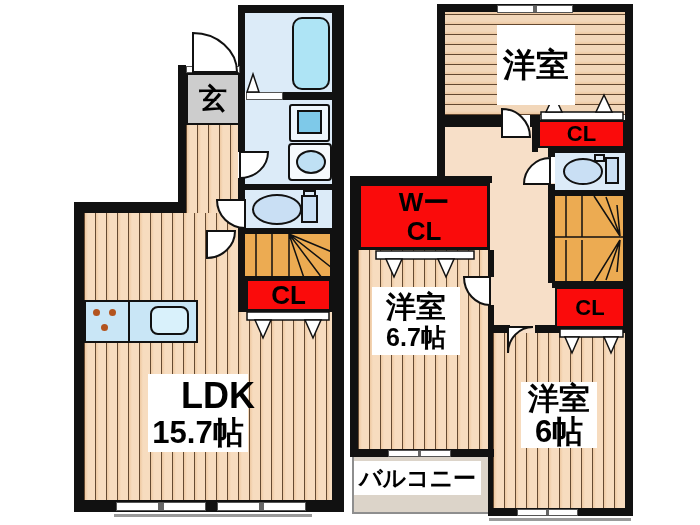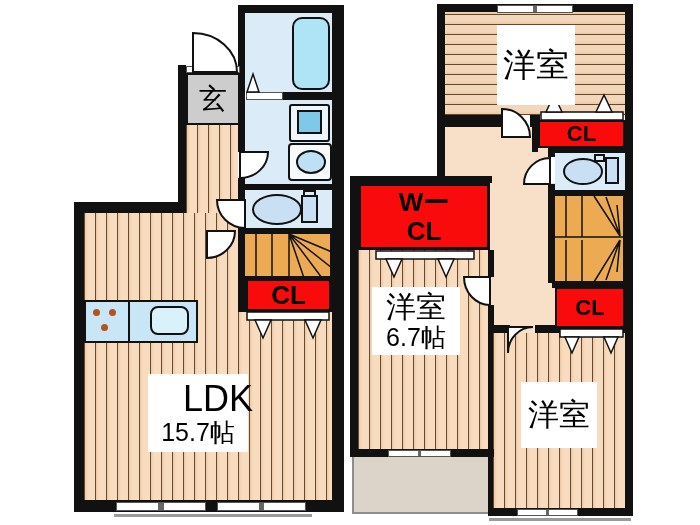--- a/index.html
+++ b/index.html
@@ -20,21 +20,21 @@
        font-weight:600;color:#000;}
   .genkan{background:#cdcdcd;border:2px solid #111;display:flex;align-items:center;justify-content:center;}
   .balcony{background:#dcd4c9;border:2px solid #8e8e8e;}
   .labelbox{background:#fff;display:flex;flex-direction:column;align-items:center;justify-content:center;
             text-align:center;line-height:1.08;font-weight:500;}
   .win{background:#fff;border:1px solid #555;}
   .win.split{background:linear-gradient(90deg,#fff 47%,#666 47%,#666 53%,#fff 53%);}
   .sill{background:#9a9a9a;}
   .fix{border:2px solid #111;}
   svg.overlay{position:absolute;left:0;top:0;z-index:5;pointer-events:none;}
-  .lab{z-index:6;}
+  .lab{z-index:6;font-weight:bold;}
 </style>
 </head>
 <body>
 
 <div class="plan">
 
   <div class="abs vfloor" style="left:186px;top:124px;width:52px;height:89px;"></div>
   <div class="abs vfloor" style="left:84px;top:213px;width:248px;height:287px;"></div>
 
   <div class="abs wet" style="left:245px;top:13px;width:87px;height:79px;"></div>
@@ -166,26 +166,30 @@
       <path d="M604,337 L618,337 L611,353 Z"></path>
     </g>
     <g stroke="#111" stroke-width="1.5" fill="none">
       <path d="M256,234 V278 M272,234 V278 M289,234 V278 M289,234 L332,252 M289,234 L332,268 M289,234 L322,278 M289,234 L304,278"></path>
       <path d="M566,195 V237 M582,195 V237 M552,237 H625 M620,236 L594,196 M620,236 L606,197 M620,236 L617,205 M620,240 L594,282 M620,240 L606,280 M620,240 L617,272 M566,240 V283 M582,240 V283"></path>
     </g>
   </svg>
 
   <div class="abs labelbox lab" style="left:148px;top:374px;width:100px;height:78px;">
     <span style="font-size:36px;margin-left:40px;">LDK</span>
-    <span style="font-size:25px;text-align:center;">15.7帖</span>
+    <span style="font-size:31px;text-align:center;">15.7帖</span>
   </div>
   <div class="abs labelbox lab" style="left:497px;top:25px;width:78px;height:80px;">
     <span style="font-size:33px;">洋室</span>
   </div>
   <div class="abs labelbox lab" style="left:372px;top:287px;width:88px;height:68px;">
     <span style="font-size:30px;">洋室</span>
     <span style="font-size:25px;">6.7帖</span>
   </div>
   <div class="abs labelbox lab" style="left:521px;top:382px;width:76px;height:66px;">
     <span style="font-size:31px;">洋室</span>
+    <span style="font-size:31px;">6帖</span>
+  </div>
+  <div class="abs labelbox lab" style="left:354px;top:461px;width:127px;height:34px;">
+    <span style="font-size:23px;">バルコニー</span>
   </div>
 
 </div>
 
 </body></html>

